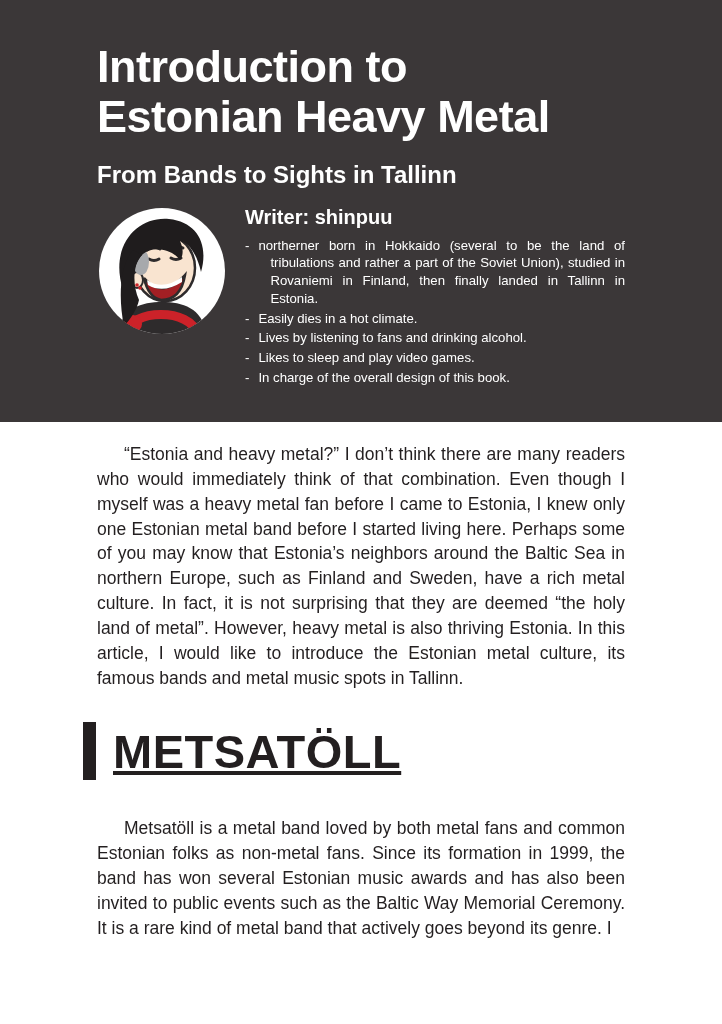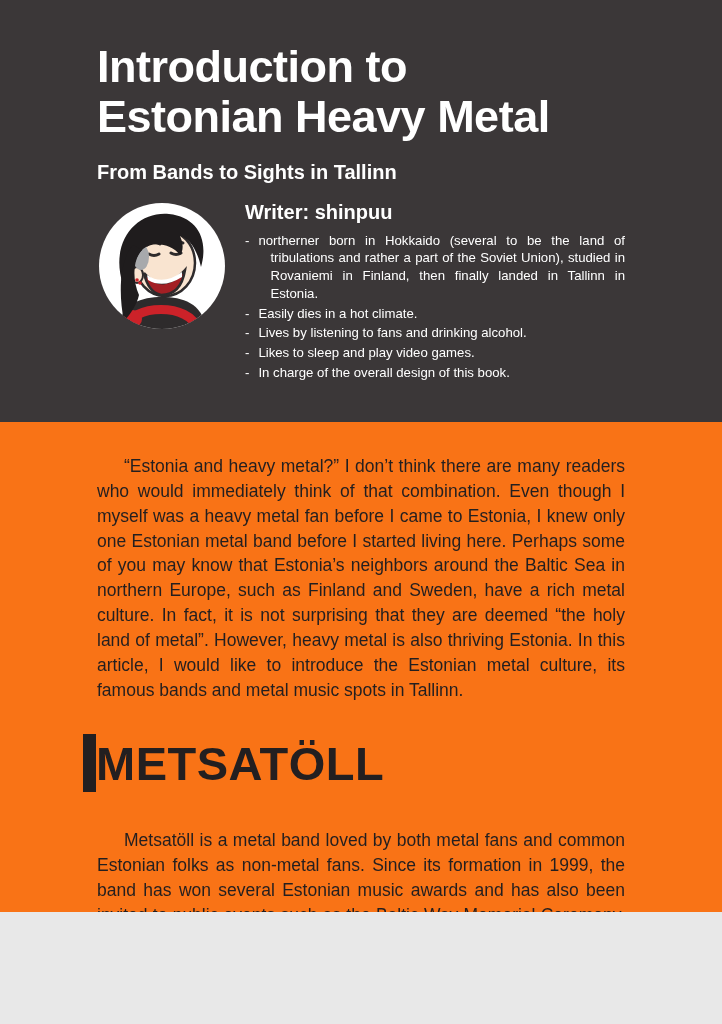--- a/index.html
+++ b/index.html
@@ -1,41 +1,41 @@
 <!DOCTYPE html>
 <html><head>
 <meta charset="utf-8">
 <style>
   html,body { margin:0; padding:0; background:#e8e8e8; }
   .page {
     position:relative;
-    width:722px; height:912px;
+    width:722px; height:1024px;
     margin:0 auto;
-    background:#f97316;
+    background:#ffffff;
     font-family:"Liberation Sans", sans-serif;
     overflow:hidden;
     box-sizing:border-box;
   }
   
   .header {
     box-sizing:border-box;
     width:722px; height:422px;
     background:#3b3738;
     color:#ffffff;
     padding:42px 97px 0 97px;
   }
   .title {
     font-size:45px;
     font-weight:bold;
     line-height:1.12;
     letter-spacing:-0.5px;
     margin:0;
   }
   .subtitle {
-    font-size:20px;
+    font-size:24px;
     font-weight:bold;
     margin-top:18px;
   }
   .writer-row {
     display:flex;
     margin-top:17px;
     gap:18px;
     align-items:flex-start;
   }
   .avatar-wrap {
@@ -53,36 +53,37 @@
     display:flex;
     gap:9px;
     font-size:13.2px;
     line-height:1.34;
   }
   .bio-item .dash { flex:0 0 auto; }
   .bio-item .bio-text { text-align:justify; }
   .bio-item.first .bio-text { padding-left:12px; text-indent:-12px; }
   
   .body-area {
-    padding:32px 97px 0 97px;
+    padding:20px 97px 0 97px;
     color:#231f20;
   }
   .para {
     font-size:17.5px;
     line-height:1.42;
     text-align:justify;
     text-indent:27px;
     margin:0;
   }
   .section-head {
     display:flex;
     align-items:center;
-    gap:0;
+    gap:17px;
     margin-top:32px;
     margin-left:-14px;
+    text-decoration:underline;
   }
   .section-bar {
     width:13px; height:58px;
     background:#231f20;
   }
   .section-title {
     font-size:47px;
     font-weight:bold;
     color:#231f20;
     letter-spacing:0.5px;

